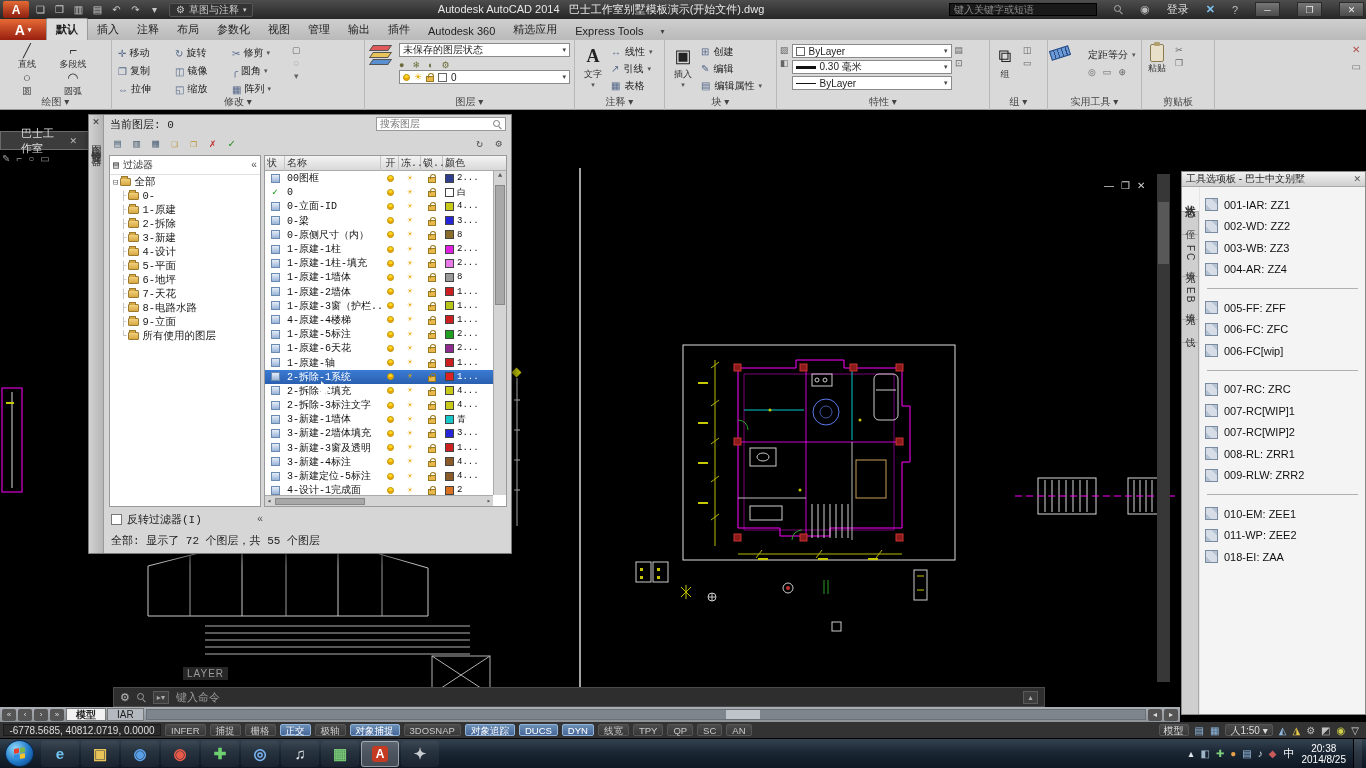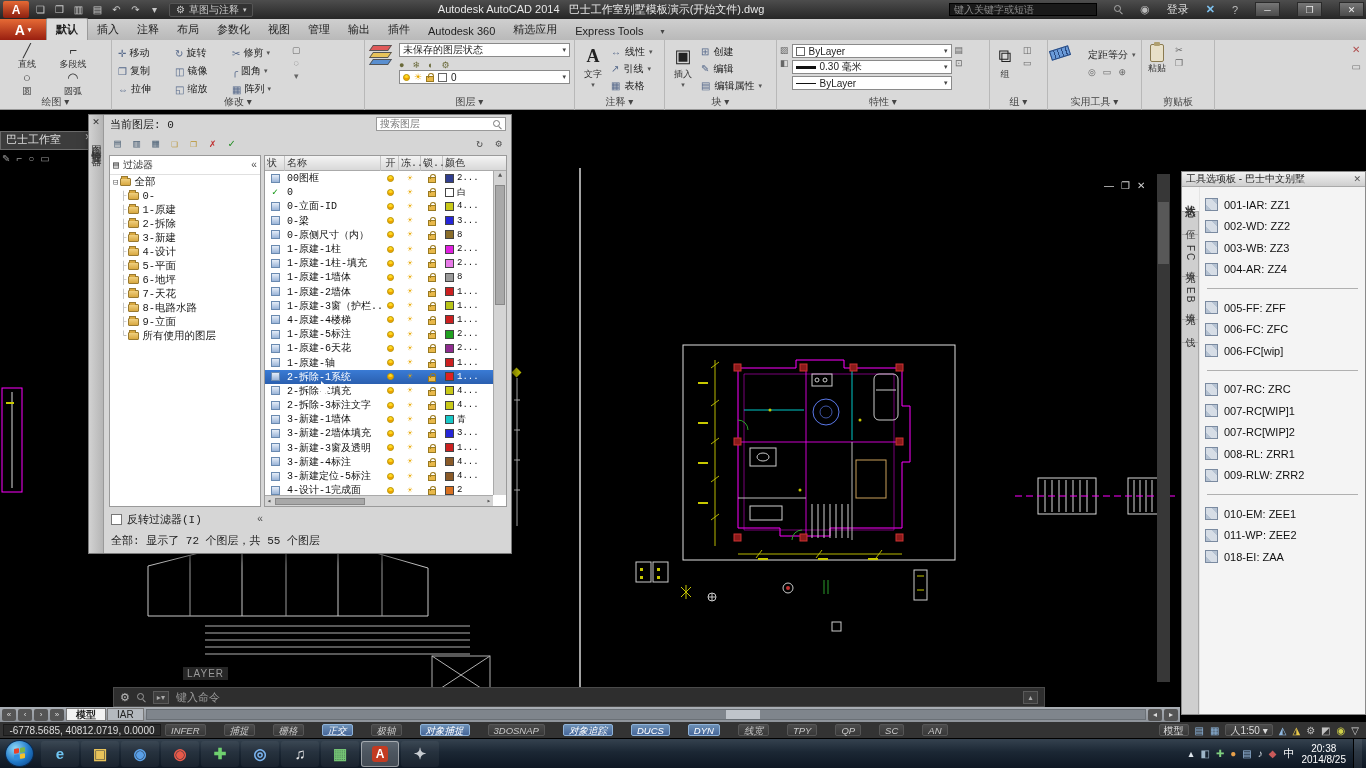--- a/index.html
+++ b/index.html
@@ -80,22 +80,22 @@
   .ruler { width:20px; height:10px; background:#6a9ad8; border:1px solid #2a4a80;
     transform:rotate(-18deg); margin:6px 2px;
     background-image:repeating-linear-gradient(90deg,transparent 0 3px,#2a4a80 3px 4px); }
   .ribbon-extra { position:absolute; right:5px; top:4px; display:flex; flex-direction:column; gap:6px;
     font-size:10px; align-items:center; }
 
   
   #canvas { position:absolute; left:0; top:110px; width:1366px; height:612px; background:#000; z-index:1; }
   #canvas svg { position:absolute; left:0; top:0; }
   .dock-tab { position:absolute; left:0; top:21px; width:98px; height:19px; background:#3c3c3c;
-    border:1px solid #6a6a6a; color:#ddd; font-size:11px; display:flex; 
-    padding:0 5px; gap:12px; }
+    border:1px solid #6a6a6a; color:#ddd; font-size:11px; display:flex; align-items:center;
+    padding:0 20px; gap:12px; }
   .dock-tab .x { margin-left:auto; font-size:9px; color:#bbb; }
   .dock-icons { position:absolute; left:2px; top:43px; display:flex; gap:6px; color:#9a9a9a; font-size:10px; }
   .vp-controls { position:absolute; left:1104px; top:70px; display:flex; gap:7px; color:#d0d0d0; font-size:10px; }
   .right-strip { position:absolute; left:1157px; top:64px; width:13px; height:508px; background:#373737; }
   .right-strip .thumb { position:absolute; left:1px; top:28px; width:11px; height:62px; background:#585858; }
   .layer-tag { position:absolute; left:183px; top:557px; color:#9a9a9a; font-size:10px;
     letter-spacing:1px; background:rgba(70,70,70,.55); padding:1px 4px; }
 
   
   #cmdbar { position:absolute; left:113px; top:687px; width:932px; height:20px; background:#2e2e2e;
@@ -112,21 +112,21 @@
     align-items:center; justify-content:center; border-radius:2px; }
   .ltab { height:13px; padding:0 9px; font-size:10px; color:#222; background:#b4b9bf;
     border:1px solid #777; display:flex; align-items:center; }
   .ltab.active { background:#f2f2f2; font-weight:bold; }
   .ltrack { flex:1; height:11px; background:#7f858c; border:1px solid #6a7076; position:relative; }
   .lthumb { position:absolute; left:58%; top:0; width:34px; height:9px; background:#bfc4ca; }
   #statusbar { position:absolute; left:0; top:722px; width:1366px; height:16px; background:#333;
     display:flex; align-items:center; padding:0 3px; z-index:20; }
   .coords { width:158px; height:12px; background:#2a2a2a; border:1px solid #1a1a1a; color:#ddd;
     font-size:10px; line-height:11px; text-align:center; margin-right:4px; }
-  #status-toggles { display:flex; gap:18px;font-style:italic; }
+  #status-toggles { display:flex; gap:4px; }
   .stog { height:12px; padding:0 5px; border:1px solid #565656; border-radius:2px; color:#c8c8c8;
     font-size:9.5px; line-height:11px; background:linear-gradient(#4a4a4a,#383838); }
   .stog.on { background:linear-gradient(#6b8fb5,#47679a); border-color:#8fb3d9; color:#fff; }
   #status-right { margin-left:auto; display:flex; align-items:center; gap:6px; padding-right:4px; }
   .sritem { font-size:10px; color:#ddd; border:1px solid #565656; border-radius:2px; padding:0 4px;
     height:12px; line-height:11px; background:linear-gradient(#4a4a4a,#383838); }
   .srico { font-size:10px; }
 
   
   #taskbar { position:absolute; left:0; top:738px; width:1366px; height:30px;

